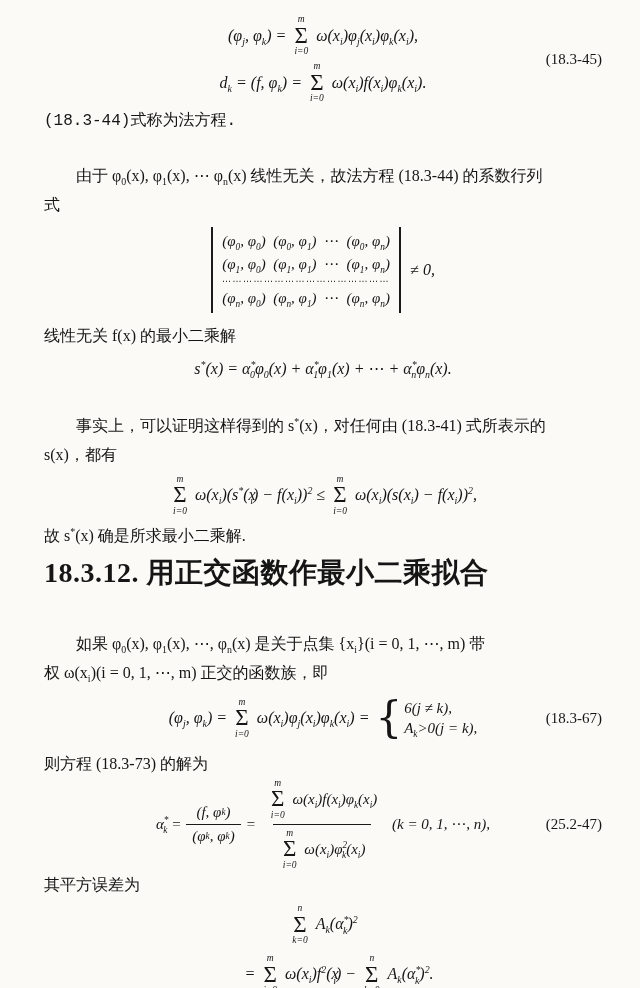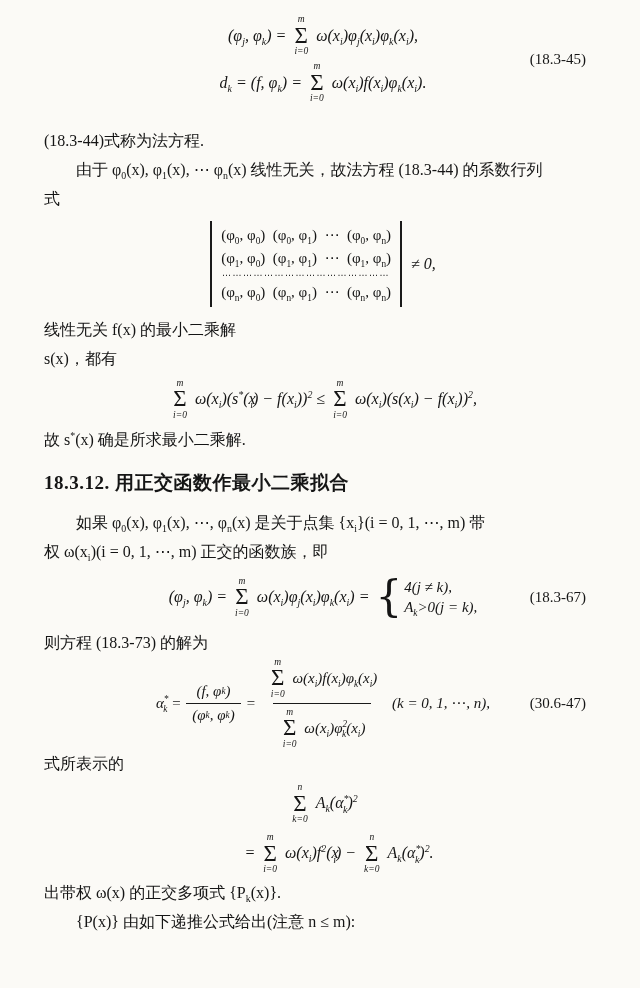--- a/index.html
+++ b/index.html
@@ -4,36 +4,36 @@
 <style>
   html,body{margin:0;padding:0;background:#d9d9d9;}
   .page{
     width:640px;height:988px;margin:0 auto;box-sizing:border-box;
     background:#fbfaf6;color:#151515;overflow:hidden;
     padding:12px 38px 14px 44px;
     display:flex;flex-direction:column;
     font-family:"Liberation Serif","DejaVu Serif","DejaVu Sans",serif;
   }
   .para{font-size:16px;line-height:29px;margin:0;}
-  .indent{text-indent:2em;}
+  .indent{text-indent:2em;margin-top:25px;}
   .m{font-style:italic;}
   sub,sup{font-size:62%;line-height:0;}
   sup + sub{margin-left:-0.55em;}
   .eqblock{position:relative;}
   .eqline{display:flex;justify-content:center;align-items:center;min-height:44px;font-size:16px;}
-  .eqno{position:absolute;right:16px;top:50%;transform:translateY(-50%);font-size:15px;font-style:normal;}
+  .eqno{position:absolute;right:0;top:50%;transform:translateY(-50%);font-size:15px;font-style:normal;}
   .sum{display:inline-flex;flex-direction:column;align-items:center;margin:0 4px;line-height:1;font-style:normal;}
   .sum .lim{font-size:9.5px;font-style:italic;line-height:1.1;}
   .sum .sig{font-size:23px;line-height:.95;}
   .det{display:flex;justify-content:center;align-items:center;margin:8px 0;}
   .matrix{border-left:2px solid #1a1a1a;border-right:2px solid #1a1a1a;padding:3px 9px;text-align:center;}
-  .mrow{font-size:15px;line-height:23px;}
+  .mrow{font-size:15px;line-height:23px;font-style:italic;}
   .mdots{font-size:9px;letter-spacing:1.5px;line-height:11px;color:#222;}
   .neq{margin-left:9px;font-size:16px;}
-  .h2{font-size:19px;font-weight:bold;margin:16px 0 12px;letter-spacing:.5px;}
+  .h2{font-size:28px;font-weight:bold;margin:4px 0 12px;letter-spacing:.5px;}
   .frac{display:inline-flex;flex-direction:column;align-items:center;margin:0 5px;font-style:italic;}
   .frac .num{padding:0 6px 3px;display:flex;align-items:center;justify-content:center;}
   .frac .den{border-top:1.5px solid #1a1a1a;padding:3px 6px 0;display:flex;align-items:center;justify-content:center;}
   .brace{font-size:42px;font-weight:300;line-height:1;margin:0 2px 0 6px;font-style:normal;font-family:"DejaVu Serif",serif;}
   .cases{display:inline-flex;flex-direction:column;gap:3px;text-align:left;font-size:15px;}
   .shift{transform:translateX(16px);}
 </style>
 </head>
 <body>
 
@@ -54,37 +54,41 @@
       <span class="sum">
         <span class="lim">m</span>
         <span class="sig">Σ</span>
         <span class="lim">i=0</span>
       </span>
       <span>&nbsp;ω(x<sub>i</sub>)f(x<sub>i</sub>)φ<sub>k</sub>(x<sub>i</sub>).</span>
     </div>
     <span class="eqno">(18.3-45)</span>
   </div>
 
-  <p class="para" style="margin-top:20px;">(18.3-44)式称为法方程.</p>
+  <p class="para" style="margin-top:1px;font-family:Liberation Mono, monospace;">(18.3-44)式称为法方程.</p>
   <p class="para indent">由于 φ<sub>0</sub>(x), φ<sub>1</sub>(x), ⋯ φ<sub>n</sub>(x) 线性无关，故法方程 (18.3-44) 的系数行列</p>
   <p class="para">式</p>
 
   <div class="det">
     <div class="matrix">
       <div class="mrow">(φ<sub>0</sub>, φ<sub>0</sub>)&nbsp;&nbsp;(φ<sub>0</sub>, φ<sub>1</sub>)&nbsp;&nbsp;⋯&nbsp;&nbsp;(φ<sub>0</sub>, φ<sub>n</sub>)</div>
       <div class="mrow">(φ<sub>1</sub>, φ<sub>0</sub>)&nbsp;&nbsp;(φ<sub>1</sub>, φ<sub>1</sub>)&nbsp;&nbsp;⋯&nbsp;&nbsp;(φ<sub>1</sub>, φ<sub>n</sub>)</div>
       <div class="mdots">⋯⋯⋯⋯⋯⋯⋯⋯⋯⋯⋯⋯⋯⋯⋯⋯</div>
       <div class="mrow">(φ<sub>n</sub>, φ<sub>0</sub>)&nbsp;&nbsp;(φ<sub>n</sub>, φ<sub>1</sub>)&nbsp;&nbsp;⋯&nbsp;&nbsp;(φ<sub>n</sub>, φ<sub>n</sub>)</div>
     </div>
     <span class="neq m">≠ 0,</span>
   </div>
 
   <p class="para">线性无关 f(x) 的最小二乘解</p>
 
+  <div class="eqline m" style="min-height:36px;">
+    <span>s<sup>*</sup>(x) = α<sup>*</sup><sub>0</sub>φ<sub>0</sub>(x) + α<sup>*</sup><sub>1</sub>φ<sub>1</sub>(x) + ⋯ + α<sup>*</sup><sub>n</sub>φ<sub>n</sub>(x).</span>
+  </div>
 
+  <p class="para indent">事实上，可以证明这样得到的 s<sup>*</sup>(x)，对任何由 (18.3-41) 式所表示的</p>
   <p class="para">s(x)，都有</p>
 
   <div class="eqline m" style="min-height:52px;">
     <span class="sum">
       <span class="lim">m</span>
       <span class="sig">Σ</span>
       <span class="lim">i=0</span>
     </span>
     <span>&nbsp;ω(x<sub>i</sub>)(s<sup>*</sup>(x<sub>i</sub>) − f(x<sub>i</sub>))<sup>2</sup> ≤&nbsp;</span>
     <span class="sum">
@@ -106,21 +110,21 @@
     <div class="eqline m" style="min-height:62px;">
       <span>(φ<sub>j</sub>, φ<sub>k</sub>) =&nbsp;</span>
       <span class="sum">
         <span class="lim">m</span>
         <span class="sig">Σ</span>
         <span class="lim">i=0</span>
       </span>
       <span>&nbsp;ω(x<sub>i</sub>)φ<sub>j</sub>(x<sub>i</sub>)φ<sub>k</sub>(x<sub>i</sub>) =</span>
       <span class="brace">{</span>
       <span class="cases">
-        <span>4(j ≠ k),</span>
+        <span>6(j ≠ k),</span>
         <span>A<sub>k</sub>&gt;0(j = k),</span>
       </span>
     </div>
     <span class="eqno">(18.3-67)</span>
   </div>
 
   <p class="para">则方程 (18.3-73) 的解为</p>
 
   <div class="eqblock">
     <div class="eqline m" style="min-height:90px;font-size:15px;">
@@ -143,24 +147,24 @@
           <span class="sum">
             <span class="lim">m</span>
             <span class="sig">Σ</span>
             <span class="lim">i=0</span>
           </span>
           <span>&nbsp;ω(x<sub>i</sub>)φ<sup>2</sup><sub>k</sub>(x<sub>i</sub>)</span>
         </span>
       </span>
       <span>&nbsp;(k = 0, 1, ⋯, n),</span>
     </div>
-    <span class="eqno">(30.6-47)</span>
+    <span class="eqno">(25.2-47)</span>
   </div>
 
-  <p class="para">式所表示的</p>
+  <p class="para">其平方误差为</p>
 
   <div>
     <div class="eqline m" style="min-height:50px;">
       <span class="sum">
         <span class="lim">n</span>
         <span class="sig">Σ</span>
         <span class="lim">k=0</span>
       </span>
       <span>&nbsp;A<sub>k</sub>(α<sup>*</sup><sub>k</sub>)<sup>2</sup></span>
     </div>

